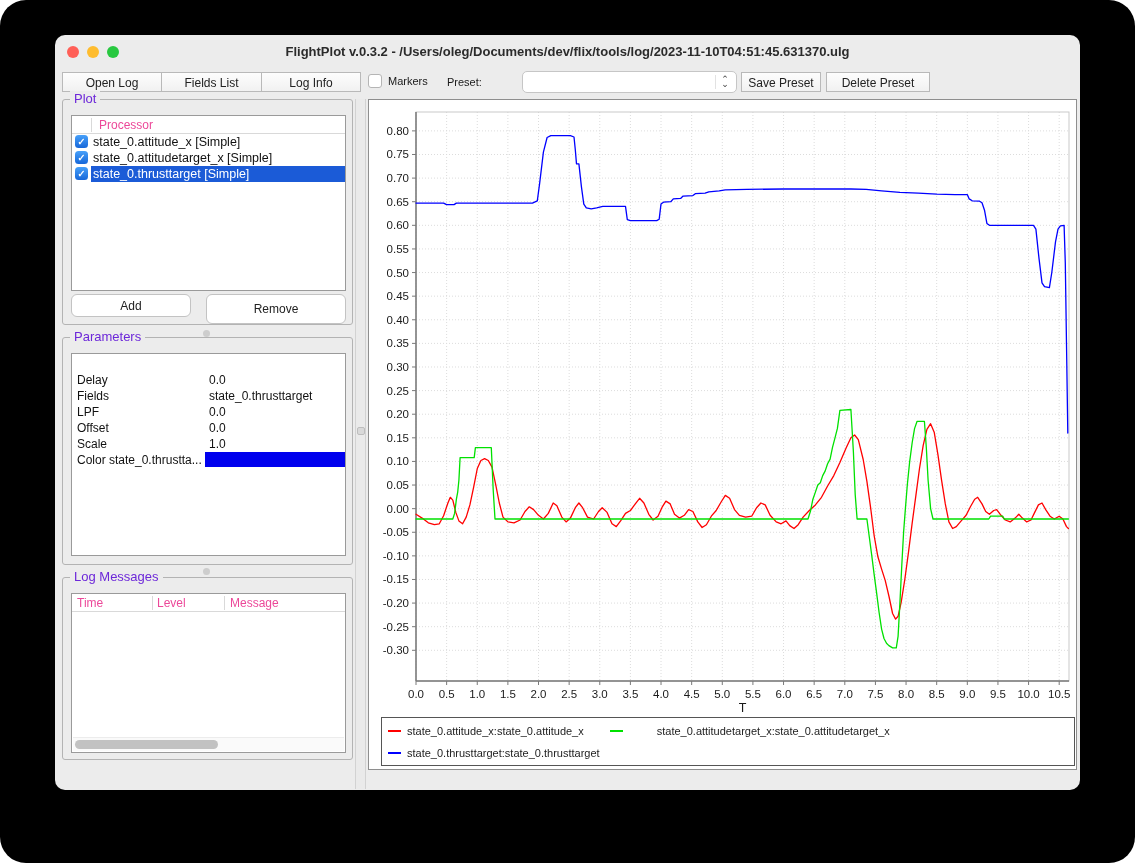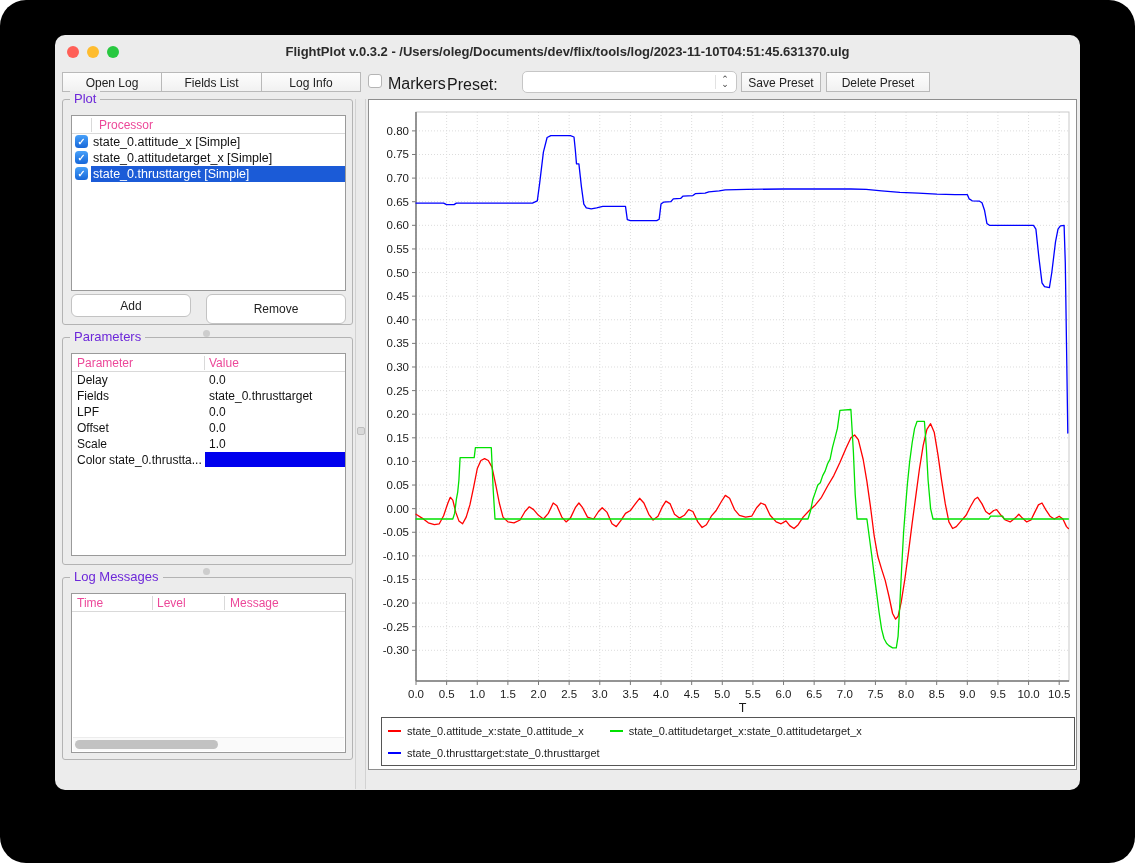--- a/index.html
+++ b/index.html
@@ -10,21 +10,21 @@
   .titlebar{position:absolute;left:0;top:0;right:0;height:33px;}
   .tl{position:absolute;top:11px;width:12px;height:12px;border-radius:50%;}
   .tl.red{left:12px;background:#ff5f57;}
   .tl.yellow{left:32px;background:#febc2e;}
   .tl.green{left:52px;background:#28c840;}
   .title{position:absolute;left:80px;right:80px;top:0;height:33px;line-height:33px;text-align:center;font-size:13px;font-weight:bold;color:#2b2b2b;white-space:nowrap;}
   
   .tbtn{position:absolute;top:37px;height:20px;box-sizing:border-box;border:1px solid #b9b9b9;background:linear-gradient(#fdfdfd,#f1f1f1);font-size:12px;color:#222;text-align:center;line-height:18px;}
   .rbtn{position:absolute;box-sizing:border-box;border:1px solid #c3c3c3;background:#fff;border-radius:6px;font-size:12px;color:#222;text-align:center;}
   .cbox{position:absolute;box-sizing:border-box;width:14px;height:14px;border:1px solid #b5b5b5;border-radius:3px;background:#fff;}
-  .lbl{position:absolute;font-size:16px;color:#1a1a1a;white-space:nowrap;}
+  .lbl{position:absolute;font-size:11px;color:#1a1a1a;white-space:nowrap;}
   .combo{position:absolute;left:467px;top:36px;width:215px;height:22px;box-sizing:border-box;border:1px solid #c6c6c6;border-radius:5px;background:#fff;}
   .combo .sep{position:absolute;right:20px;top:3px;bottom:3px;width:1px;background:#e2e2e2;}
   .combo .arrows{position:absolute;right:4px;top:1px;width:14px;height:18px;display:flex;flex-direction:column;align-items:center;justify-content:center;color:#3c3c3c;font-size:9px;line-height:5px;}
   
   .tpanel{position:absolute;box-sizing:border-box;border:1px solid #b3b3b3;border-radius:3px;}
   .tpanel>.ptitle{position:absolute;top:-9px;left:7px;background:#ececec;padding:0 4px;font-size:13px;color:#6d28d9;}
   .whitebox{position:absolute;box-sizing:border-box;border:1px solid #9a9a9a;background:#fff;overflow:hidden;}
   .thead{position:absolute;left:0;right:0;top:0;height:17px;border-bottom:1px solid #d9d9d9;background:#fff;font-size:12px;color:#ec4899;}
   .thead span{position:absolute;top:2px;}
   .vsep{position:absolute;top:1px;height:14px;width:1px;background:#d9d9d9;}
@@ -40,21 +40,21 @@
   .hthumb{position:absolute;left:2px;top:2px;width:143px;height:9px;border-radius:5px;background:#c2c2c2;}
   .splitdot{position:absolute;width:7px;height:7px;border-radius:50%;background:#cdcdcd;}
   .vdivider{position:absolute;left:300px;top:64px;width:11px;height:690px;background:#eaeaea;border-left:1px solid #d2d2d2;border-right:1px solid #d2d2d2;box-sizing:border-box;}
   .vhandle{position:absolute;left:1px;top:328px;width:8px;height:8px;border-radius:2px;background:#d9d9d9;border:1px solid #bdbdbd;box-sizing:border-box;}
   
   .chartpanel{position:absolute;left:313px;top:64px;width:709px;height:671px;background:#fff;border:1px solid #8e8e8e;box-sizing:border-box;}
   .legend{position:absolute;left:12px;top:617px;width:694px;height:49px;box-sizing:border-box;border:1px solid #555;background:#fff;}
   .lg-row{position:absolute;left:6px;right:4px;height:20px;display:flex;align-items:center;}
   .lg-item{display:flex;align-items:center;font-size:11px;color:#222;white-space:nowrap;}
   .lg-dash{display:inline-block;width:13px;height:2px;margin-right:6px;}
-  .lg-gap{margin-left:26px;}
+  .lg-gap{margin-left:26px;gap:28px;}
   svg text{font-family:"Liberation Sans",sans-serif;}
 </style>
 </head>
 <body>
 
 <div class="backdrop"></div>
 
 <div class="window">
 
   <div class="titlebar">
@@ -103,25 +103,20 @@
     </div>
     <button class="rbtn" style="left:8px;top:194px;width:120px;height:23px;">Add</button>
     <button class="rbtn" style="left:143px;top:194px;width:140px;height:30px;">Remove</button>
   </div>
 
   <span class="splitdot" style="left:148px;top:295px;"></span>
 
   <div class="tpanel" style="left:7px;top:302px;width:291px;height:228px;">
     <span class="ptitle">Parameters</span>
     <div class="whitebox" style="left:8px;top:15px;width:275px;height:203px;">
-      <div class="thead">
-        <span style="left:5px;">Parameter</span>
-        <span class="vsep" style="left:132px;"></span>
-        <span style="left:137px;">Value</span>
-      </div>
       <div class="prow" style="top:18px;">
         <span class="pc">Delay</span>
         <span class="vc">0.0</span>
       </div>
       <div class="prow" style="top:34px;">
         <span class="pc">Fields</span>
         <span class="vc">state_0.thrusttarget</span>
       </div>
       <div class="prow" style="top:50px;">
         <span class="pc">LPF</span>

